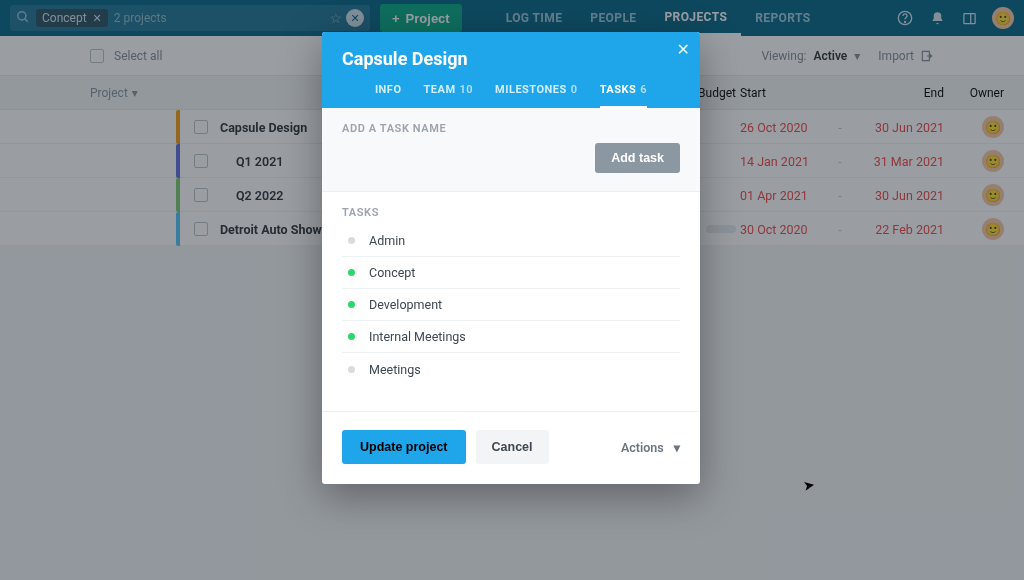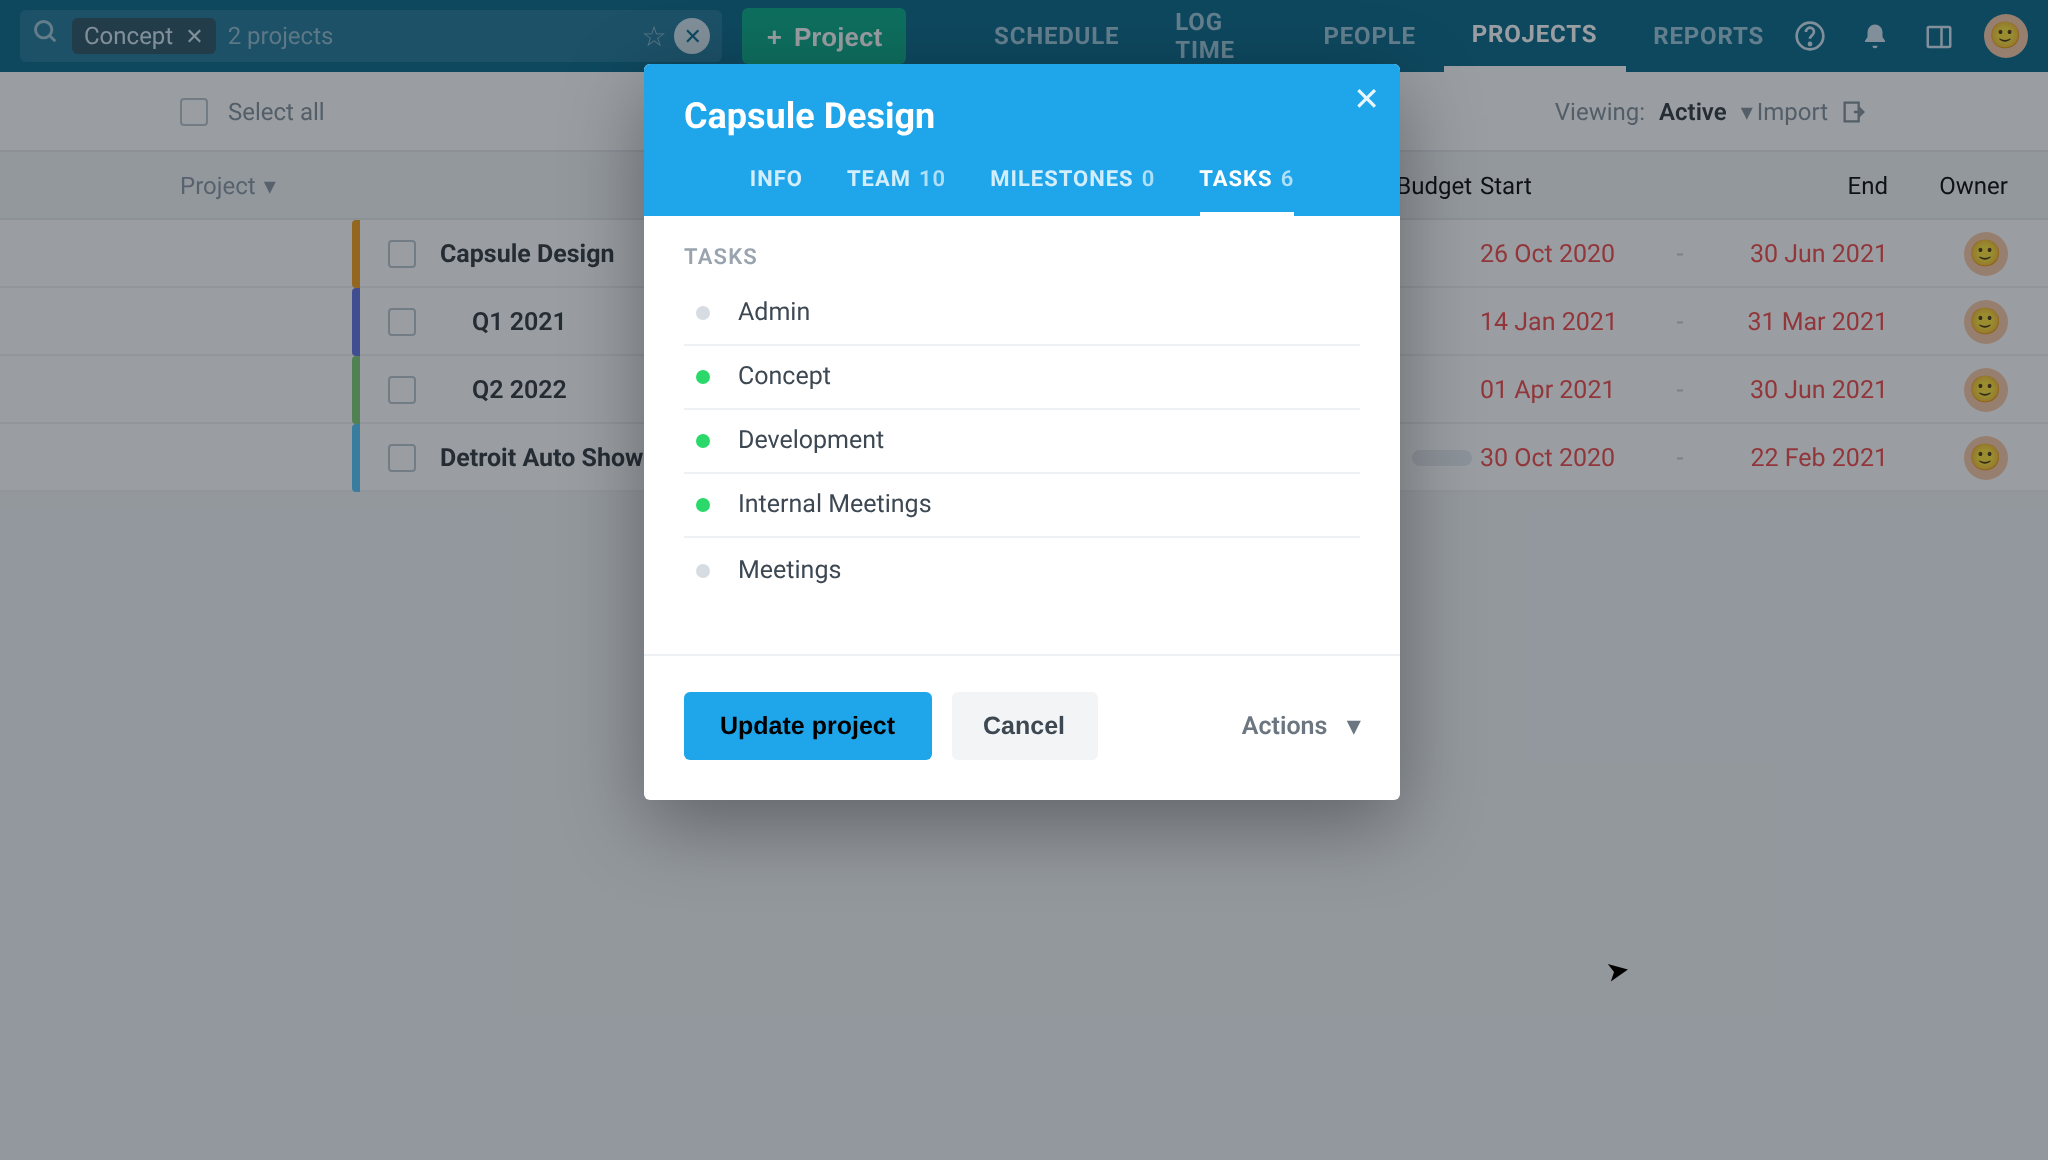--- a/index.html
+++ b/index.html
@@ -18,21 +18,21 @@
   .btn-project .plus { margin-right: 6px; font-weight: 700; }
   .nav { display: flex; margin-left: 30px; height: 36px; }
   .nav-item { color: #9cc7da; font-weight: 700; font-size: 12px; letter-spacing: .4px; padding: 0 14px; display: flex; align-items: center; cursor: pointer; }
   .nav-item.active { color: #fff; border-bottom: 3px solid #fff; }
   .top-icons { margin-left: auto; display: flex; align-items: center; gap: 14px; color: #cfe4ee; }
   .top-icons .ico { width: 18px; height: 18px; display: flex; align-items: center; justify-content: center; cursor: pointer; font-size: 14px;}
   .avatar { width: 22px; height: 22px; border-radius: 50%; background: #f7c7a3; display: inline-flex; align-items: center; justify-content: center; font-size: 13px; }
 
   .toolbar { background: #fff; height: 40px; border-bottom: 1px solid #e3e8ec; display: flex; align-items: center; padding: 0 90px 0 90px; color: #7f8b96; font-size: 12px; }
   .toolbar .chk { width: 14px; height: 14px; border: 1.5px solid #b7c2cb; border-radius: 2px; margin-right: 10px; }
-  .toolbar-right { margin-left: auto; display: flex; align-items: center; gap: 2px; }
+  .toolbar-right { margin-left: auto; display: flex; align-items: center; gap: 18px; }
   .viewing .status { color: #2a3138; font-weight: 600; margin-left: 4px; }
 
   
   .table-wrap { padding: 0 0 0 0; }
   .thead, .trow { display: grid; grid-template-columns: 90px 1fr 70px 95px 18px 95px 60px; align-items: center; height: 34px; padding-right: 20px; }
   .thead { color: #8793a0; font-size: 12px; border-bottom: 1px solid #e3e8ec; }
   .thead .proj-col { padding-left: 90px; display:flex; align-items:center; gap:4px;}
   .trow { background: #fff; border-bottom: 1px solid #eef1f4; font-size: 12.5px; color: #2a3138; }
   .trow .proj-cell { display: flex; align-items: center; padding-left: 86px; height: 34px; }
   .colorbar { width: 4px; align-self: stretch; border-radius: 2px 0 0 2px; margin-right: 14px;}
@@ -96,21 +96,20 @@
     </span>
     <span class="search-placeholder">2 projects</span>
     <span class="search-star">☆</span>
     <span class="search-close">✕</span>
   </div>
   <button class="btn-project">
     <span class="plus">+</span>
     <span>Project</span>
   </button>
   <div class="nav">
-    <div class="nav-item">SCHEDULE</div>
     <div class="nav-item">LOG TIME</div>
     <div class="nav-item">PEOPLE</div>
     <div class="nav-item active">PROJECTS</div>
     <div class="nav-item">REPORTS</div>
   </div>
   <div class="top-icons">
     <span class="ico">
       <svg width="16" height="16" viewBox="0 0 24 24" fill="none" stroke="currentColor" stroke-width="2">
           <circle cx="12" cy="12" r="10"></circle>
           <path d="M9 9a3 3 0 115 2c-1 1-2 1.5-2 3"></path>
@@ -247,20 +246,26 @@
       <div class="mtab">
           <span>MILESTONES</span>
           <span class="count">0</span>
         </div>
       <div class="mtab active">
           <span>TASKS</span>
           <span class="count">6</span>
         </div>
     </div>
   </div>
+  <div class="mbody-top">
+    <div class="add-label">ADD A TASK NAME</div>
+    <div class="add-row">
+      <button class="btn-addtask">Add task</button>
+    </div>
+  </div>
   <div class="mbody">
     <div class="tasks-label">TASKS</div>
     <div id="tasks">
         <div class="task-row">
           <span class="dot grey"></span>
           <span>Admin</span>
         </div>
         <div class="task-row">
           <span class="dot green"></span>
           <span>Concept</span>

